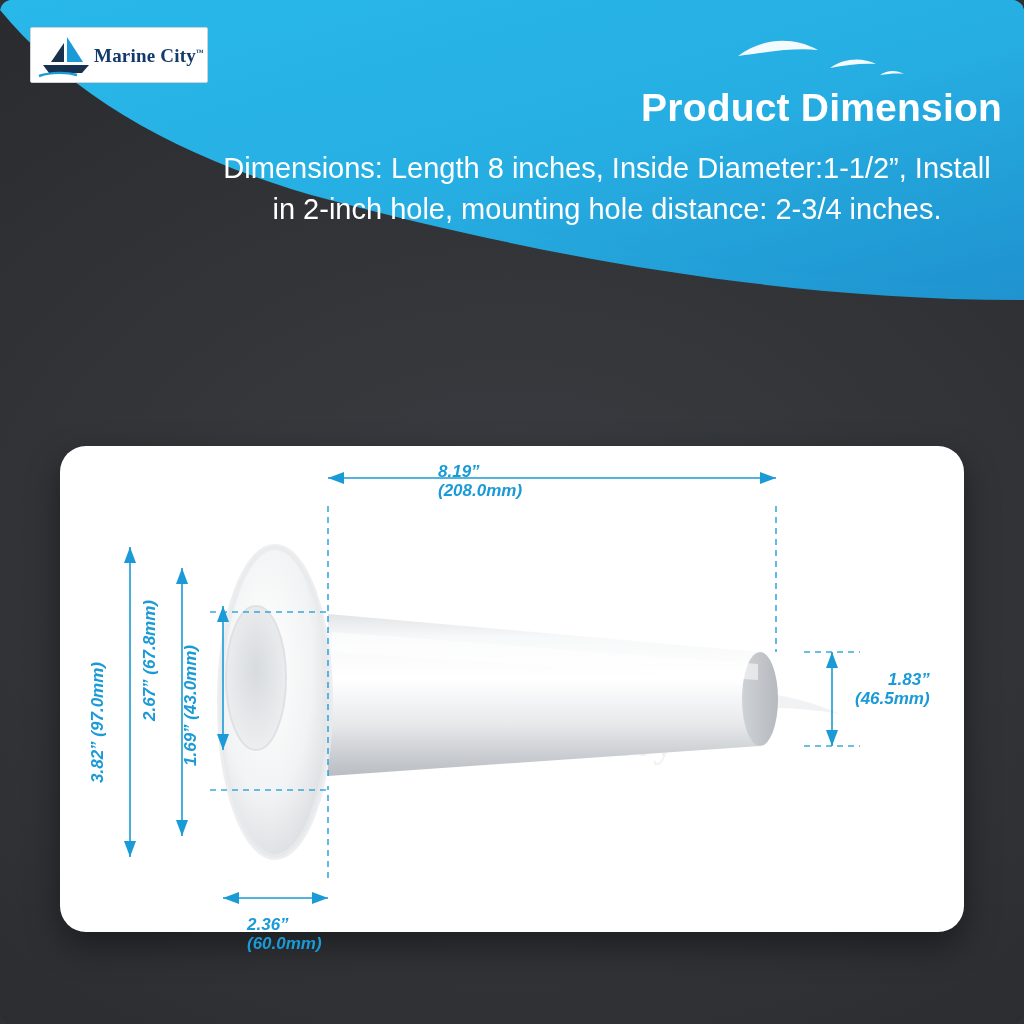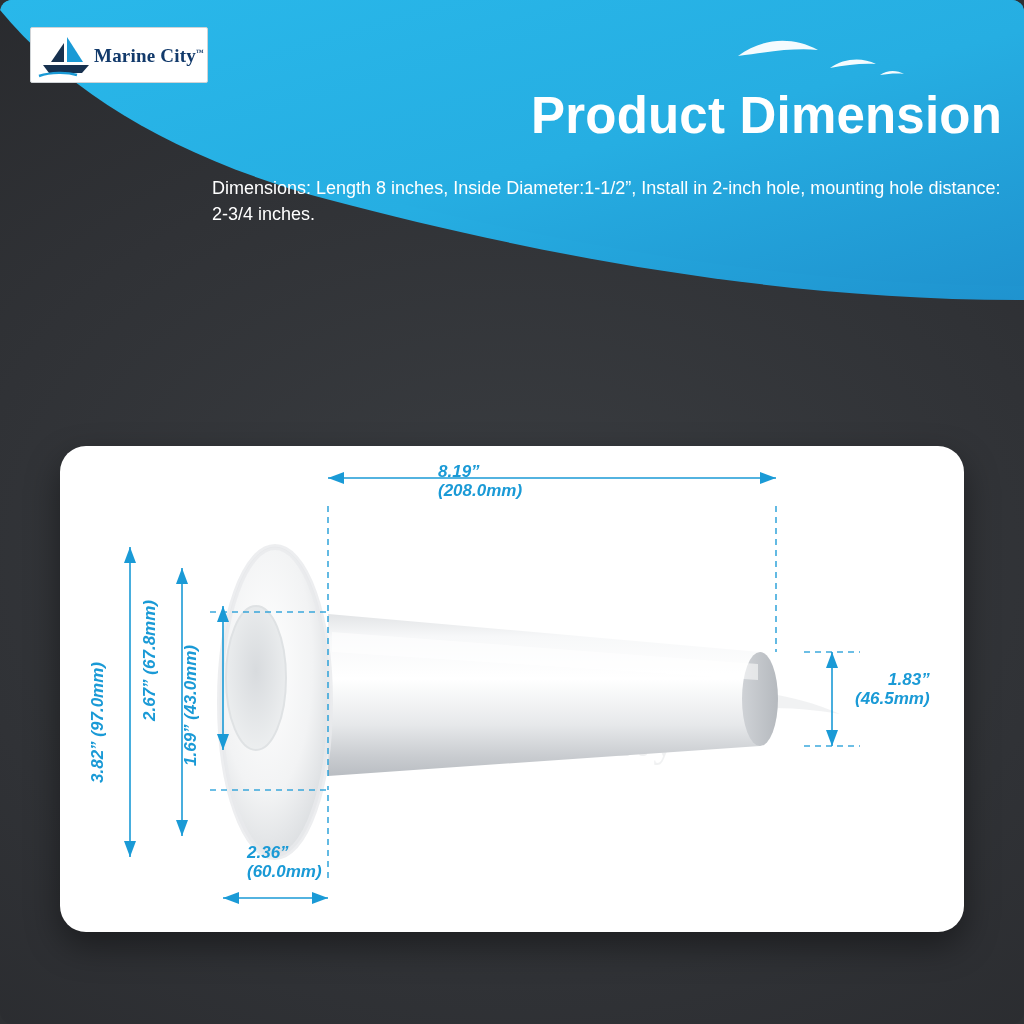--- a/index.html
+++ b/index.html
@@ -33,47 +33,47 @@
   .logo-mark{position:relative;width:56px;height:46px;margin-left:6px;flex:none;}
   .logo-text{
     font-family:"Liberation Serif", serif;
     font-weight:bold;font-size:19px;color:#123a6b;letter-spacing:0.2px;
     line-height:1;margin-left:1px;
   }
   .logo-tm{font-size:8px;vertical-align:super;color:#123a6b;}
 
   .title{
     position:absolute;right:22px;top:86px;
-    color:#ffffff;font-size:51px;font-weight:bold;letter-spacing:0.2px;
+    color:#ffffff;font-size:39px;font-weight:bold;letter-spacing:0.2px;
     text-align:right;white-space:nowrap;
   }
   .subtitle{
     position:absolute;right:22px;top:148px;width:790px;
-    color:#ffffff;font-size:18px;line-height:1.42;text-align:left;margin-top:28px;
+    color:#ffffff;font-size:29px;line-height:1.42;text-align:center;
   }
 
   .birds{position:absolute;right:110px;top:34px;width:180px;height:48px;}
 
   
   .card{
     position:absolute;left:60px;top:446px;width:904px;height:486px;
     background:#ffffff;border-radius:26px;
     box-shadow:0 14px 34px rgba(0,0,0,0.42);
     overflow:hidden;
   }
   .card-svg{position:absolute;left:0;top:0;width:904px;height:486px;}
 
   .dimlabel{
     position:absolute;color:#1a9ad6;font-weight:bold;font-style:italic;
     font-family:"Liberation Sans", sans-serif;
     line-height:1.12;white-space:nowrap;text-align:left;
   }
   .d-top{left:438px;top:462px;font-size:17px;}
   .d-right{left:855px;top:670px;font-size:17px;text-align:right;}
-  .d-bottom{left:247px;top:843px;font-size:17px;}
+  .d-bottom{left:247px;top:915px;font-size:17px;}
   .d-v1{left:88px;top:662px;font-size:17px;writing-mode:vertical-rl;transform:rotate(180deg);}
   .d-v2{left:140px;top:600px;font-size:17px;writing-mode:vertical-rl;transform:rotate(180deg);}
   .d-v3{left:181px;top:645px;font-size:17px;writing-mode:vertical-rl;transform:rotate(180deg);}
 </style>
 </head>
 <body>
 
 <div id="page">
 
   <div class="header-wrap">

